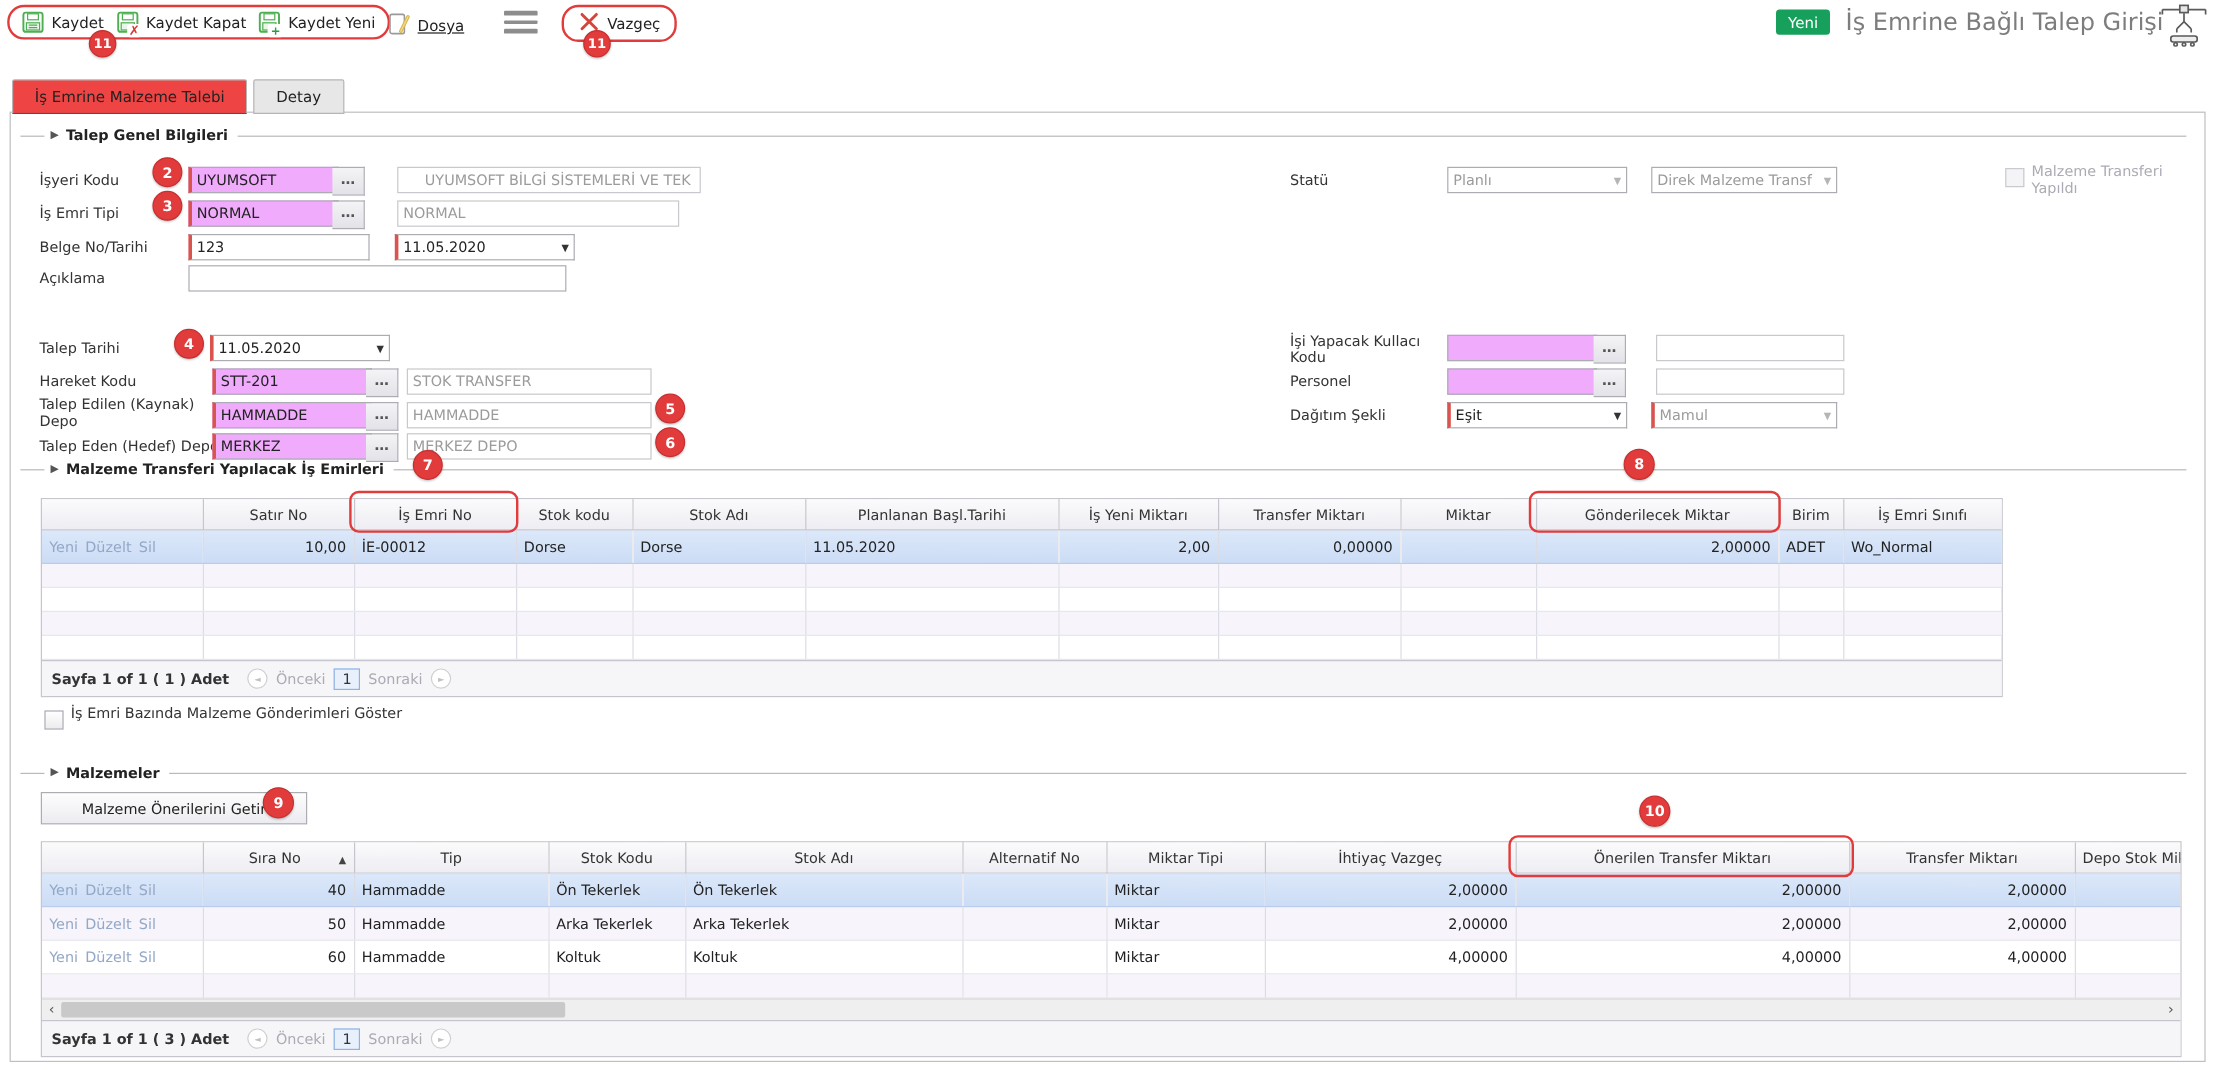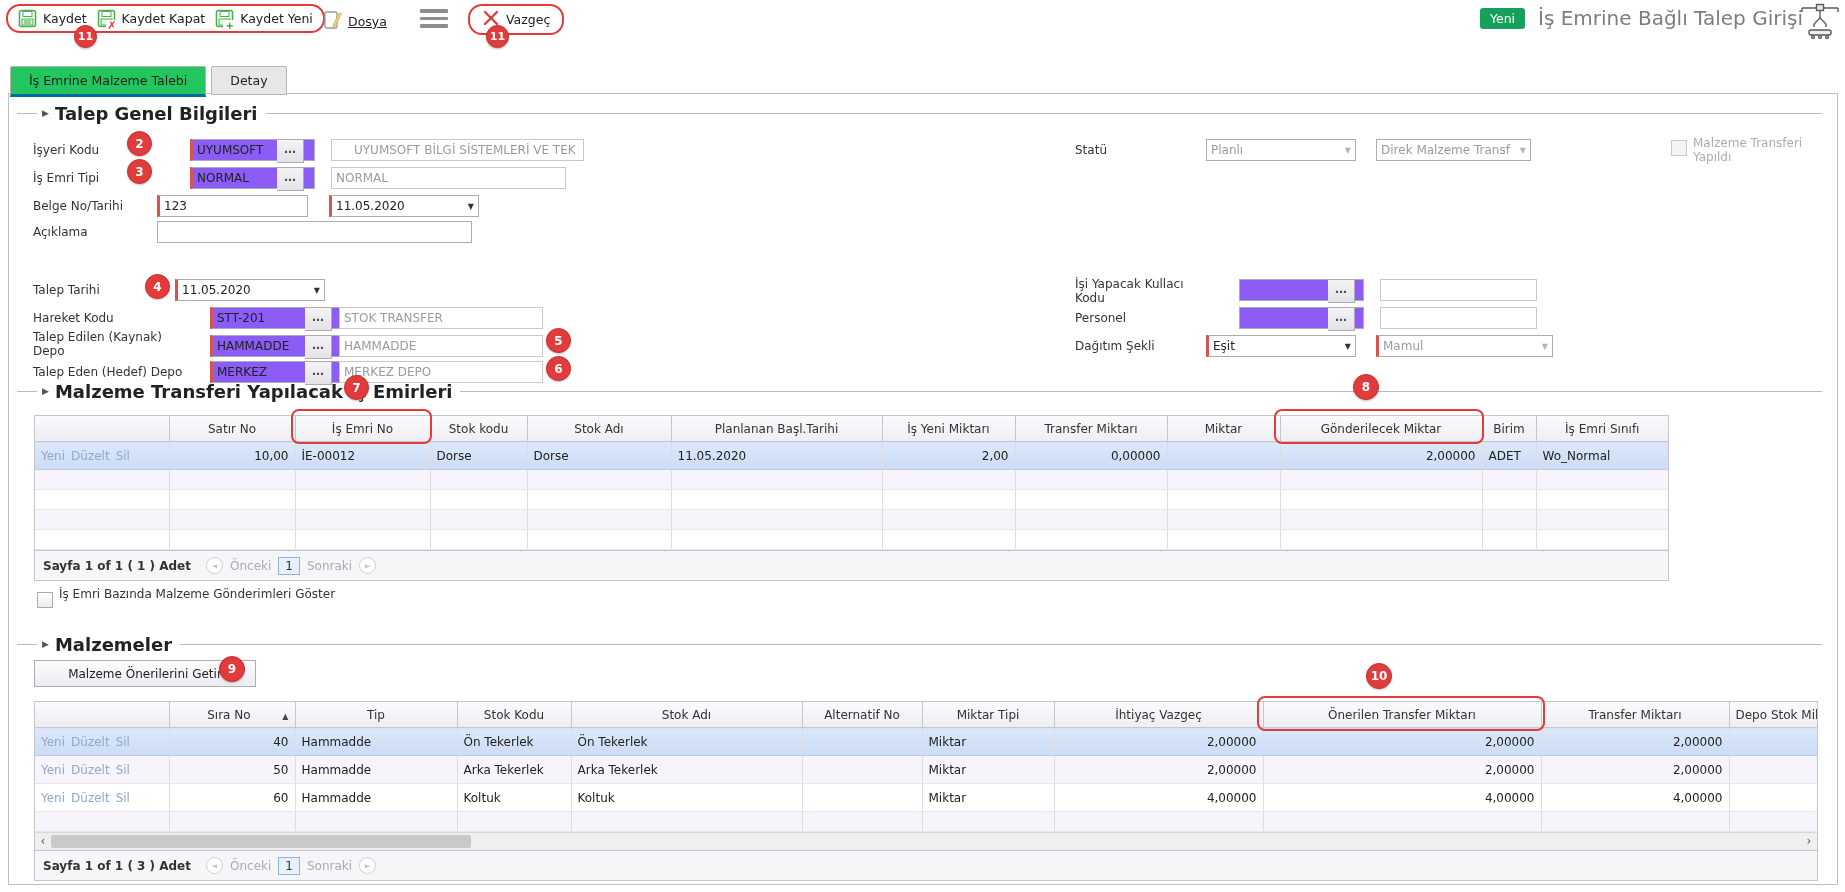--- a/index.html
+++ b/index.html
@@ -18,33 +18,33 @@
   .app-title{font-size:20px;color:#7d7d7d;}
   
   .nbadge{position:absolute;background:#E23B3B;border:1px solid #C62F2F;color:#fff;font-weight:bold;
           border-radius:50%;display:flex;align-items:center;justify-content:center;z-index:30;
           box-shadow:0 1px 2px rgba(0,0,0,.25);}
   .outline{position:absolute;border:2px solid #E23B3B;border-radius:8px;z-index:25;pointer-events:none;}
   
   .tabs{position:absolute;left:10px;top:66px;display:flex;z-index:5;}
   .tab{height:27px;line-height:27px;padding:0 18px;border:1px solid #B5B5B5;background:#E7E7E7;
        margin-right:5px;border-radius:2px 2px 0 0;font-size:12.5px;color:#222;cursor:pointer;}
-  .tab.active{background:#22c55e;border-bottom:3px solid #0369a1;margin-bottom:-1px;}
+  .tab.active{background:#ef4444;border-bottom:1px solid #0369a1;margin-bottom:-1px;}
   .panel{position:absolute;left:8px;top:93px;width:1828px;height:790px;border:1px solid #BFBFBF;background:#fff;}
   
   .sect{position:absolute;display:flex;align-items:center;height:14px;}
   .sect .pre{width:20px;border-top:1px solid #B9B9B9;margin-right:5px;}
   .sect .arr{color:#555;font-size:9px;margin-right:6px;}
-  .sect .stitle{font-weight:bold;font-size:18px;color:#222;white-space:nowrap;margin-right:8px;}
+  .sect .stitle{font-weight:bold;font-size:12px;color:#222;white-space:nowrap;margin-right:8px;}
   .sect .post{flex:1;border-top:1px solid #B9B9B9;}
   
   .flabel{position:absolute;color:#333;font-size:12px;line-height:14px;}
   .tin{position:absolute;height:20px;border:1px solid #ABADB3;background:#fff;font-size:12px;
        padding:0 4px;color:#222;box-sizing:content-box;font-family:inherit;}
-  .tin.yellow{background:#8b5cf6;margin-left:33px;}
+  .tin.yellow{background:#f0abfc;}
   .tin.req{border-left:3px solid #D9534F;}
   .tin.ro{color:#9B9B9B;border-color:#C8C8CE;}
   .dots{position:absolute;width:26px;height:22px;border:1px solid #ABADB3;border-left:none;
         background:linear-gradient(#F4F4F6,#E2E2E8);color:#555;text-align:center;line-height:18px;cursor:pointer;font-weight:bold;}
   .combo{position:absolute;height:22px;border:1px solid #ABADB3;background:#fff;display:flex;align-items:center;
          padding:0 4px;box-sizing:border-box;cursor:pointer;}
   .combo .val{flex:1;white-space:nowrap;overflow:hidden;font-size:12px;color:#222;}
   .combo .car{font-size:8px;color:#333;margin-left:4px;}
   .combo.req{border-left:3px solid #D9534F;}
   .combo.dis{cursor:default;}
@@ -246,21 +246,21 @@
   <span class="flabel" style="left:1066px;top:217px;">Personel</span>
   <input class="tin yellow" style="left: 1197px; top: 213px; width: 115px;" value="">
   <div class="dots" style="left:1319px;top:213px;">…</div>
   <input class="tin ro" style="left: 1371px; top: 213px; width: 147px;" readonly="" value="">
 
   <span class="flabel" style="left:1066px;top:245px;">Dağıtım Şekli</span>
   <div class="combo req" style="left:1197px;top:241px;width:150px;">
     <span class="val">Eşit</span>
       <span class="car">▼</span>
   </div>
-  <div class="combo req dis" style="left:1367px;top:241px;width:177px;">
+  <div class="combo req dis" style="left:1367px;top:241px;width:155px;">
     <span class="val">Mamul</span>
       <span class="car">▼</span>
   </div>
 
   <div class="sect" style="left:8px;top:290px;width:1805px;">
     <span class="pre"></span>
       <span class="arr">▶</span>
     <span class="stitle">Malzeme Transferi Yapılacak İş Emirleri</span>
       <span class="post"></span>
   </div>

